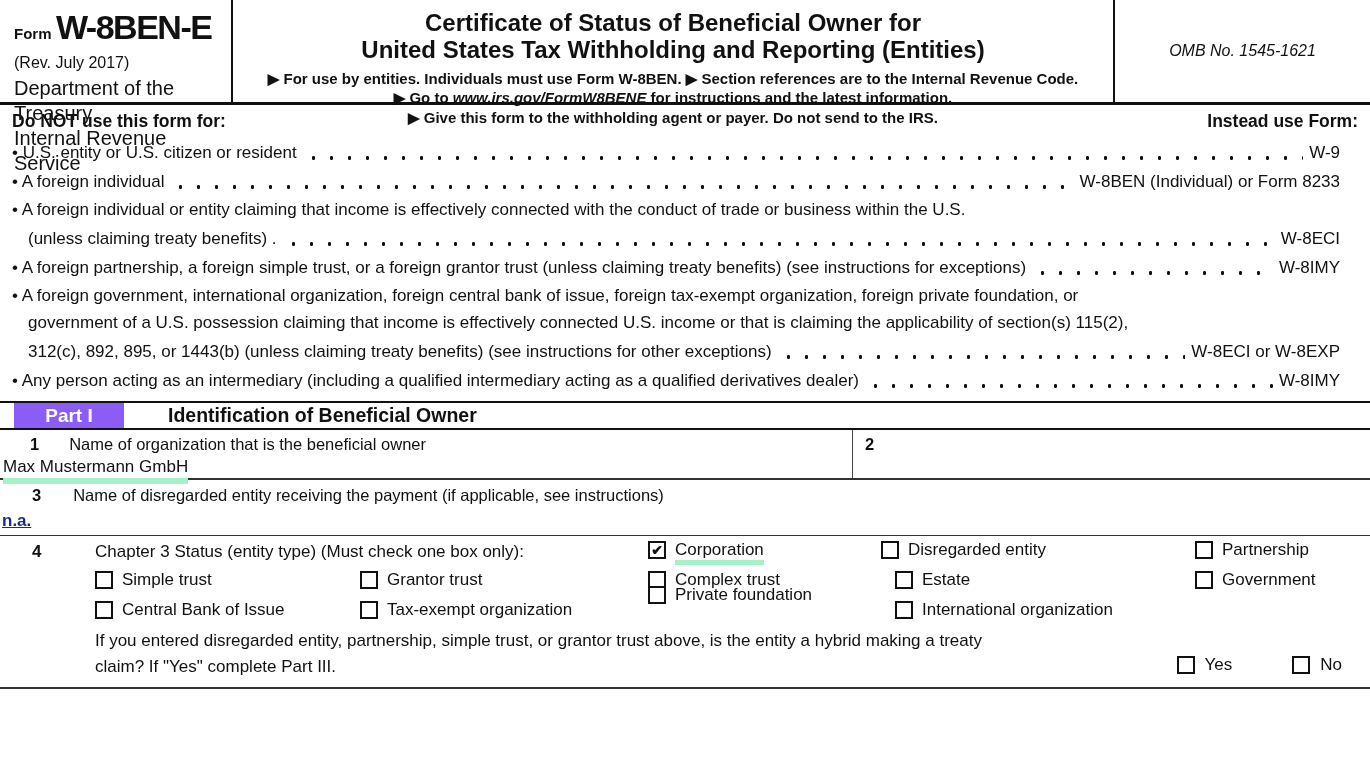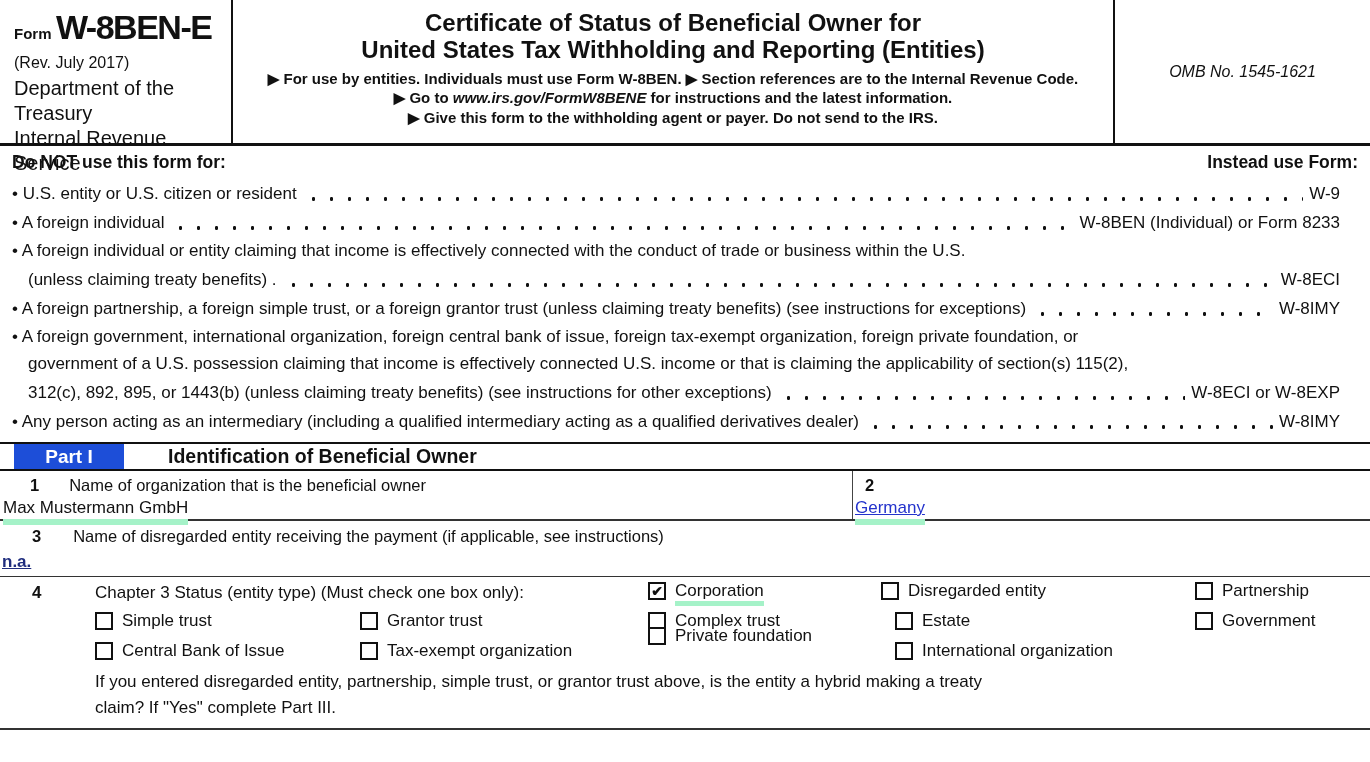--- a/index.html
+++ b/index.html
@@ -1,21 +1,21 @@
 <!DOCTYPE html>
 <html style="--hl: #a5f2c8;"><head>
 <meta charset="utf-8">
 <style>
   * { margin:0; padding:0; box-sizing:border-box; }
   html,body { width:1370px; height:762px; background:#fff; overflow:hidden;
     font-family:"Liberation Sans", sans-serif; color:#111; }
   .page { width:1370px; height:762px; position:relative; }
 
   
-  .hdr { display:flex; border-bottom:3px solid #111; height:146px; }
+  .hdr { display:flex; border-bottom:3px solid #111; height:105px; }
   .hdr-left { width:233px; border-right:2px solid #111; padding:8px 6px 0 14px; }
   .formword { font-size:15px; font-weight:bold; }
   .formnum { font-size:34px; font-weight:bold; letter-spacing:-1.5px; }
   .rev { font-size:16px; margin-top:7px; }
   .agency { font-size:20px; line-height:1.25; margin-top:4px; }
   .hdr-center { flex:1; border-right:2px solid #111; text-align:center; padding-top:10px; }
   .title { font-size:24px; font-weight:bold; line-height:1.12; }
   .instr { font-size:15px; font-weight:bold; line-height:1.3; margin-top:5px; }
   .instr .it { font-style:italic; }
   .hdr-right { width:255px; display:flex; align-items:center; justify-content:center; font-size:16px;font-style:italic; }
@@ -29,21 +29,21 @@
   .bcont { padding-left:16px; }
   .bform { white-space:nowrap; }
   .leader { flex:1 1 auto; height:6px; align-self:flex-end; margin:0 6px 6px 14px;
     background-image:radial-gradient(circle at 2.5px 3px, #111 1.7px, rgba(0,0,0,0) 2px);
     background-size:18px 6px; background-repeat:repeat-x; }
   .bline { line-height:1.6; white-space:nowrap; }
 
   
   .partbar { border-top:2px solid #111; border-bottom:2.5px solid #111; height:29px;
     display:flex; align-items:center; margin-top:6px; }
-  .partbadge { background:#1d4ed8; color:#fff; font-weight:bold; font-size:19px;
+  .partbadge { background:#8b5cf6; color:#fff; font-weight:bold; font-size:19px;
     width:110px; text-align:center; height:25px; line-height:25px; margin-left:14px; }
   .parttitle { font-weight:bold; font-size:19.5px; margin-left:44px; }
 
   
   .row12 { display:flex; border-bottom:2px solid #333; }
   .f-cell1 { width:852px; padding-top:5px; }
   .f-cell2 { flex:1; border-left:1.5px solid #444; padding-top:5px; }
   .flabel { display:flex; font-size:16.5px; }
   .fnum { font-weight:bold; }
   .fval { font-size:17px; margin-top:3px; display:block; }
@@ -151,21 +151,20 @@
       <div class="flabel">
         <span class="fnum" style="padding-left:30px">1</span>
         <span style="padding-left:30px">Name of organization that is the beneficial owner</span>
       </div>
       <span class="fval" style="margin-left:3px"><span class="hl-bar v-black">Max Mustermann GmbH</span></span>
     </div>
     <div class="f-cell2">
       <div class="flabel">
         <span class="fnum" style="padding-left:12px">2</span>
       </div>
-      <span class="fval" style="margin-left:2px"><span class="hl-bar v-blue">Germany</span></span>
     </div>
   </div>
 
   <div class="row3">
     <div class="flabel">
       <span class="fnum" style="padding-left:32px">3</span>
       <span style="padding-left:32px">Name of disregarded entity receiving the payment (if applicable, see instructions)</span>
     </div>
     <span class="fval"><span class="v-navy">n.a.</span></span>
   </div>
@@ -228,15 +227,22 @@
     </div>
     <div class="cb-item" style="left:895px; top:64px">
       <span class="cb"></span>
       <span class="cb-label">International organization</span>
     </div>
   </div>
 
   <div class="hybrid">
     <div>If you entered disregarded entity, partnership, simple trust, or grantor trust above, is the entity a hybrid making a treaty</div>
     <div>claim? If "Yes" complete Part III.</div>
+    <div class="yesno">
+      <span class="cb"></span>
+      <span>Yes</span>
+      <span class="gap"></span>
+      <span class="cb"></span>
+      <span>No</span>
+    </div>
   </div>
 
 </div>
 
 </body></html>

